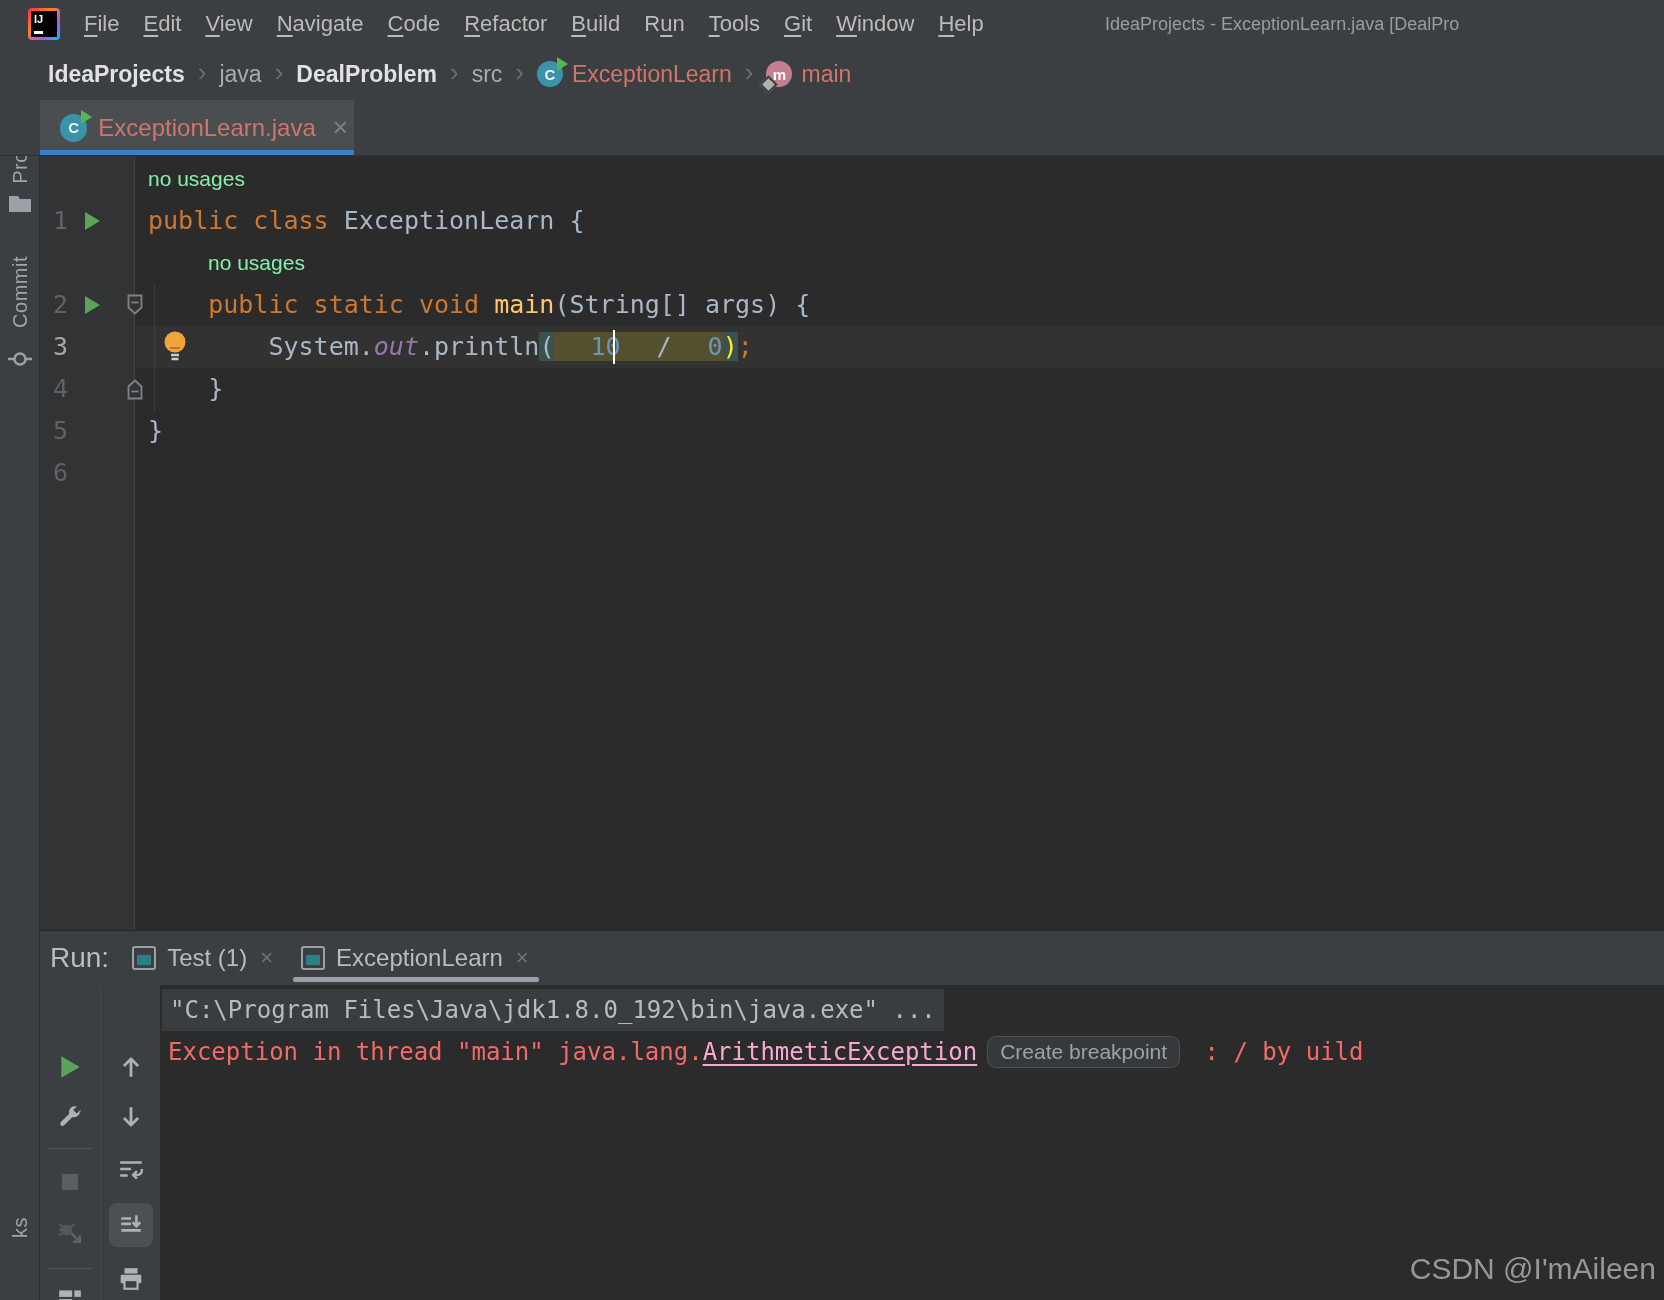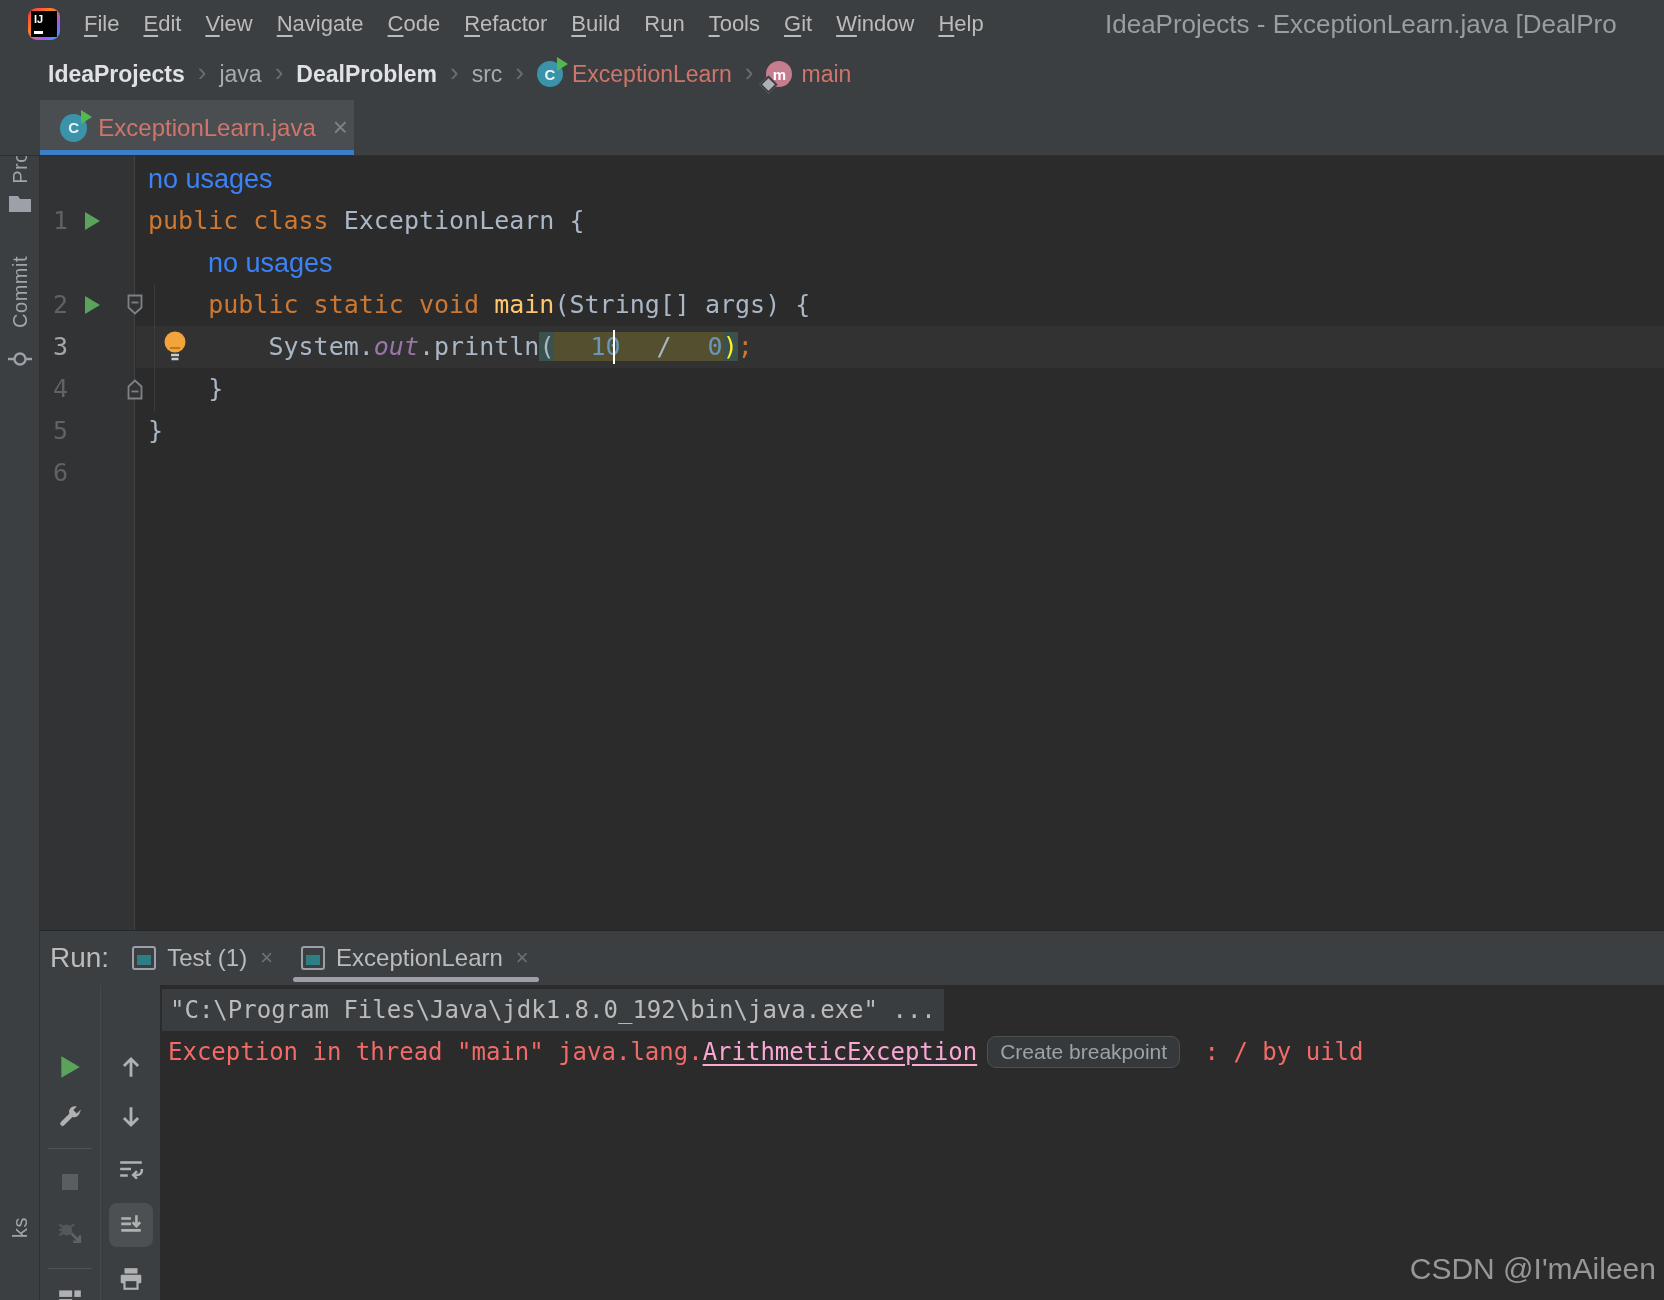--- a/index.html
+++ b/index.html
@@ -5,30 +5,30 @@
   * { margin:0; padding:0; box-sizing:border-box; }
   html,body { background:#1e1f22; }
   .screen {
     position:relative; width:1664px; height:1300px; overflow:hidden;
     background:#2B2B2B; font-family:"Liberation Sans", sans-serif;
     -webkit-font-smoothing:antialiased;
   }
   
   .menubar { position:absolute; left:0; top:0; width:1664px; height:48px;
     background:#3C3F41; display:flex; align-items:center; z-index:30; }
-  .idea-logo { width:32px; height:32px; margin-left:28px; border-radius:9px; padding:3px;
+  .idea-logo { width:32px; height:32px; margin-left:28px; border-radius:4px; padding:3px;
     background:linear-gradient(135deg,#FC2B5A 0%,#FC801D 38%,#9E57FF 72%,#07C3F2 100%); flex:none; }
   .idea-logo-inner { width:100%; height:100%; background:#000; position:relative;
     color:#fff; font-size:11px; font-weight:bold; padding:2px 0 0 3px; letter-spacing:0; }
   .idea-logo-inner::after { content:""; position:absolute; left:3px; bottom:3px; width:9px; height:3px; background:#fff; }
   .menu { display:flex; margin-left:12px; }
   .menu-item { padding:0 12px; font-size:22px; color:#BBBBBB; cursor:default; white-space:nowrap; }
   .menu-item u { text-decoration:underline; text-underline-offset:4px; }
   .window-title { position:absolute; left:1105px; top:0; height:48px; line-height:48px;
-    font-size:26px; color:#9A9DA0; white-space:nowrap; }
+    font-size:18px; color:#9A9DA0; white-space:nowrap; }
   
   .breadcrumbs { position:absolute; left:0; top:48px; width:1664px; height:52px; background:#3C3F41;
     display:flex; align-items:center; padding-left:48px; font-size:23px; color:#A7ABB0; z-index:29; }
   .bc-bold { color:#DFE1E5; font-weight:bold; }
   .bc-sep { color:#6A6E71; font-size:26px; padding:0 13px; transform:translateY(-2px); }
   .bc-accent { color:#D0756B; }
   .bc-iconwrap { margin-right:9px; display:flex; }
   
   .class-ico { position:relative; width:26px; height:26px; border-radius:50%; background:#3A93A9;
     color:#EAF5F8; font-size:15px; font-weight:bold; display:flex; align-items:center; justify-content:center; }
@@ -60,21 +60,21 @@
   .caret-row { position:absolute; left:96px; right:0; top:170px; height:42px; background:#323232; }
   .indent-guide { position:absolute; left:114px; top:128px; height:128px; width:1px; background:#3A3C3E; }
   .erow { position:absolute; left:0; right:0; height:42px; }
   .lnum { position:absolute; left:0; top:0; width:28px; text-align:right;
     font-family:"DejaVu Sans Mono", monospace; font-size:25px; line-height:42px; color:#606366; }
   .lnum.cur { color:#A4A7A9; }
   .runico { position:absolute; left:42px; top:10px; cursor:pointer; }
   .foldico { position:absolute; left:85px; top:9px; cursor:pointer; }
   .codeline { position:absolute; left:108px; top:0; white-space:pre;
     font-family:"DejaVu Sans Mono", monospace; font-size:25px; line-height:42px; color:#A9B7C6; }
-  .hint { font-family:"Liberation Sans", sans-serif; font-size:27px; color:#3b82f6; }
+  .hint { font-family:"Liberation Sans", sans-serif; font-size:21px; color:#86efac; }
   .hint2 { left:168px; }
   .t-kw { color:#CC7832; }
   .t-mdecl { color:#FFC66D; }
   .t-field { color:#9876AA; font-style:italic; }
   .t-num { color:#6897BB; }
   .bg-paren { background:#3B514D; }
   .bg-sel { background:#54502F;padding-left:36px; }
   .t-rp { color:#FFEF28; }
   .t-semi { color:#CC7832; }
   .cursor-bar { position:absolute; left:573px; top:4px; width:2px; height:34px; background:#FFFFFF; }

